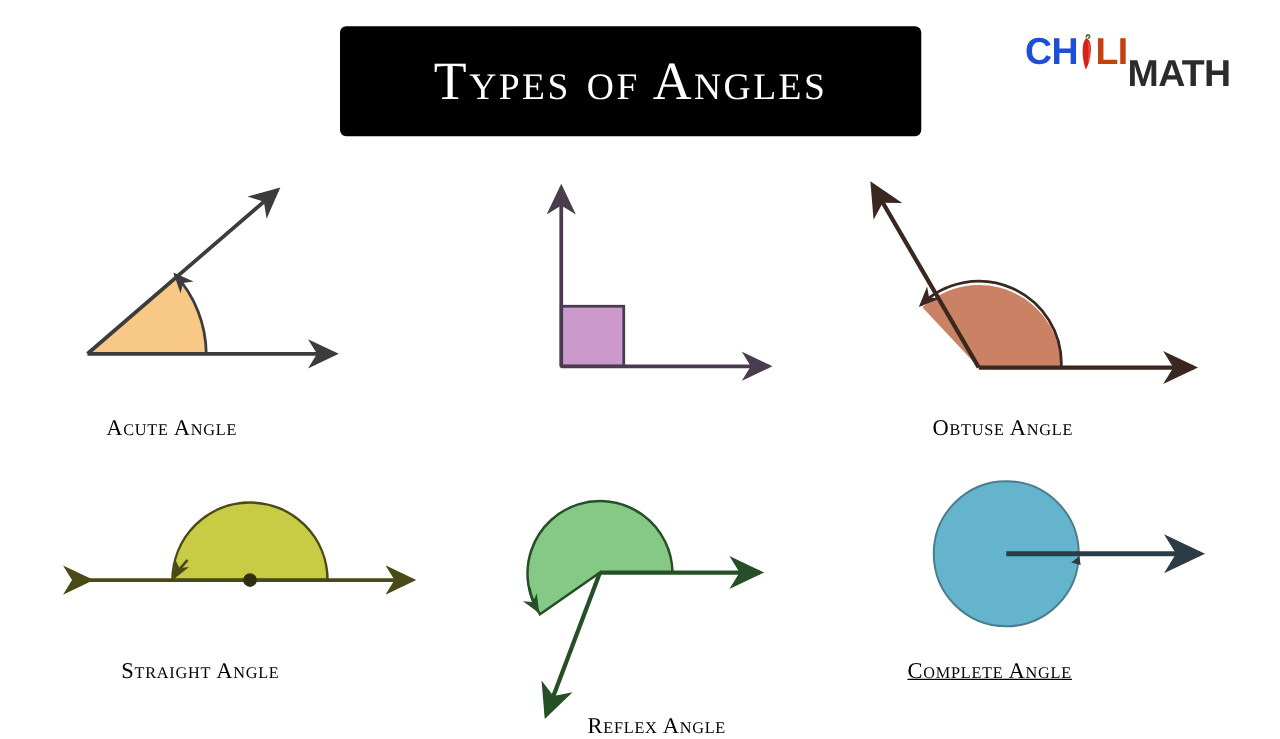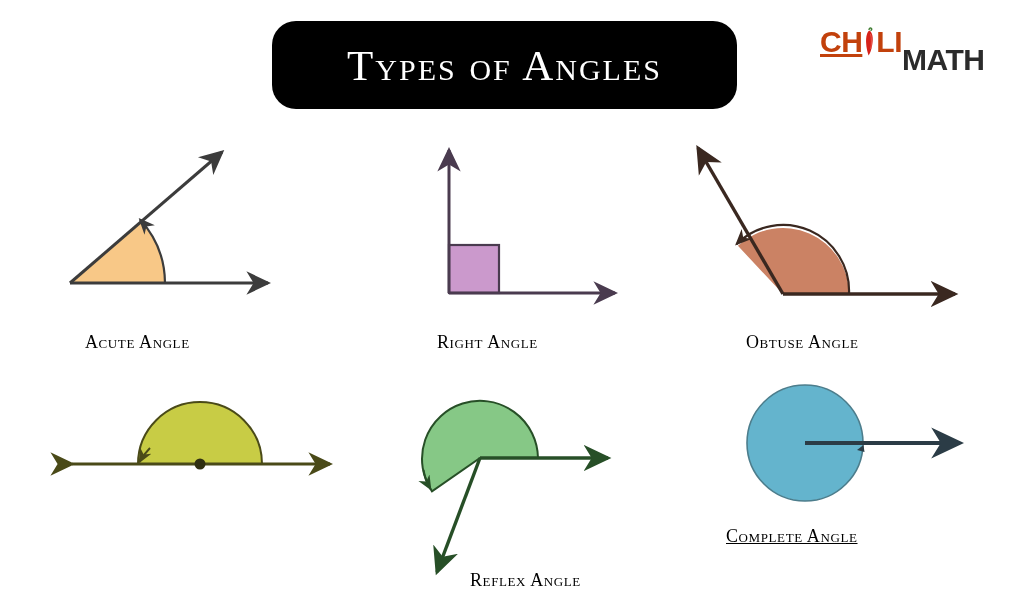--- a/index.html
+++ b/index.html
@@ -24,21 +24,21 @@
   }
 
   
   .title-banner {
     position: absolute;
     left: 272px;
     top: 21px;
     width: 465px;
     height: 88px;
     background: #000000;
-    border-radius: 24px;
+    border-radius: 5px;
     display: flex;
     align-items: center;
     justify-content: center;
   }
   .title-text {
     color: #ffffff;
     font-family: "Liberation Serif", "DejaVu Serif", serif;
     font-size: 43px;
     font-variant: small-caps;
     letter-spacing: 2px;
@@ -53,21 +53,21 @@
     top: 25px;
     height: 34px;
     display: flex;
     align-items: center;
     font-family: "Liberation Sans", "DejaVu Sans", sans-serif;
     font-weight: bold;
     font-size: 30px;
     letter-spacing: -0.5px;
     line-height: 1;
   }
-  .logo-ch { color: #c2410c; text-decoration: underline; }
+  .logo-ch { color: #1d4ed8; }
   .logo-li { color: #c2410c; }
   .logo-math { color: #2b2b2b; margin-top: 36px; }
   .logo-pepper {
     position: relative;
     display: inline-block;
     width: 16px;
     height: 32px;
     margin: 0 -1px;
   }
 
@@ -212,18 +212,18 @@
 
       <circle cx="805" cy="443" r="58" fill="#64b4cd" stroke="#4c7d8c" stroke-width="1.6"></circle>
 
       <path d="M857,450 L863.5,445 L864.5,452 Z" fill="#2b3c46"></path>
 
       <line x1="805" y1="443" x2="960" y2="443" stroke="#2b3c46" stroke-width="4" marker-end="url(#ah-complete)"></line>
     </g>
   </svg>
 
   <div class="fig-label lbl-acute">Acute Angle</div>
-  <div class="fig-label lbl-right">Right Angle</div>
   <div class="fig-label lbl-obtuse">Obtuse Angle</div>
+  <div class="fig-label lbl-straight">Straight Angle</div>
   <div class="fig-label lbl-reflex">Reflex Angle</div>
   <div class="fig-label lbl-complete">Complete Angle</div>
 
 </div>
 
 </body></html>

